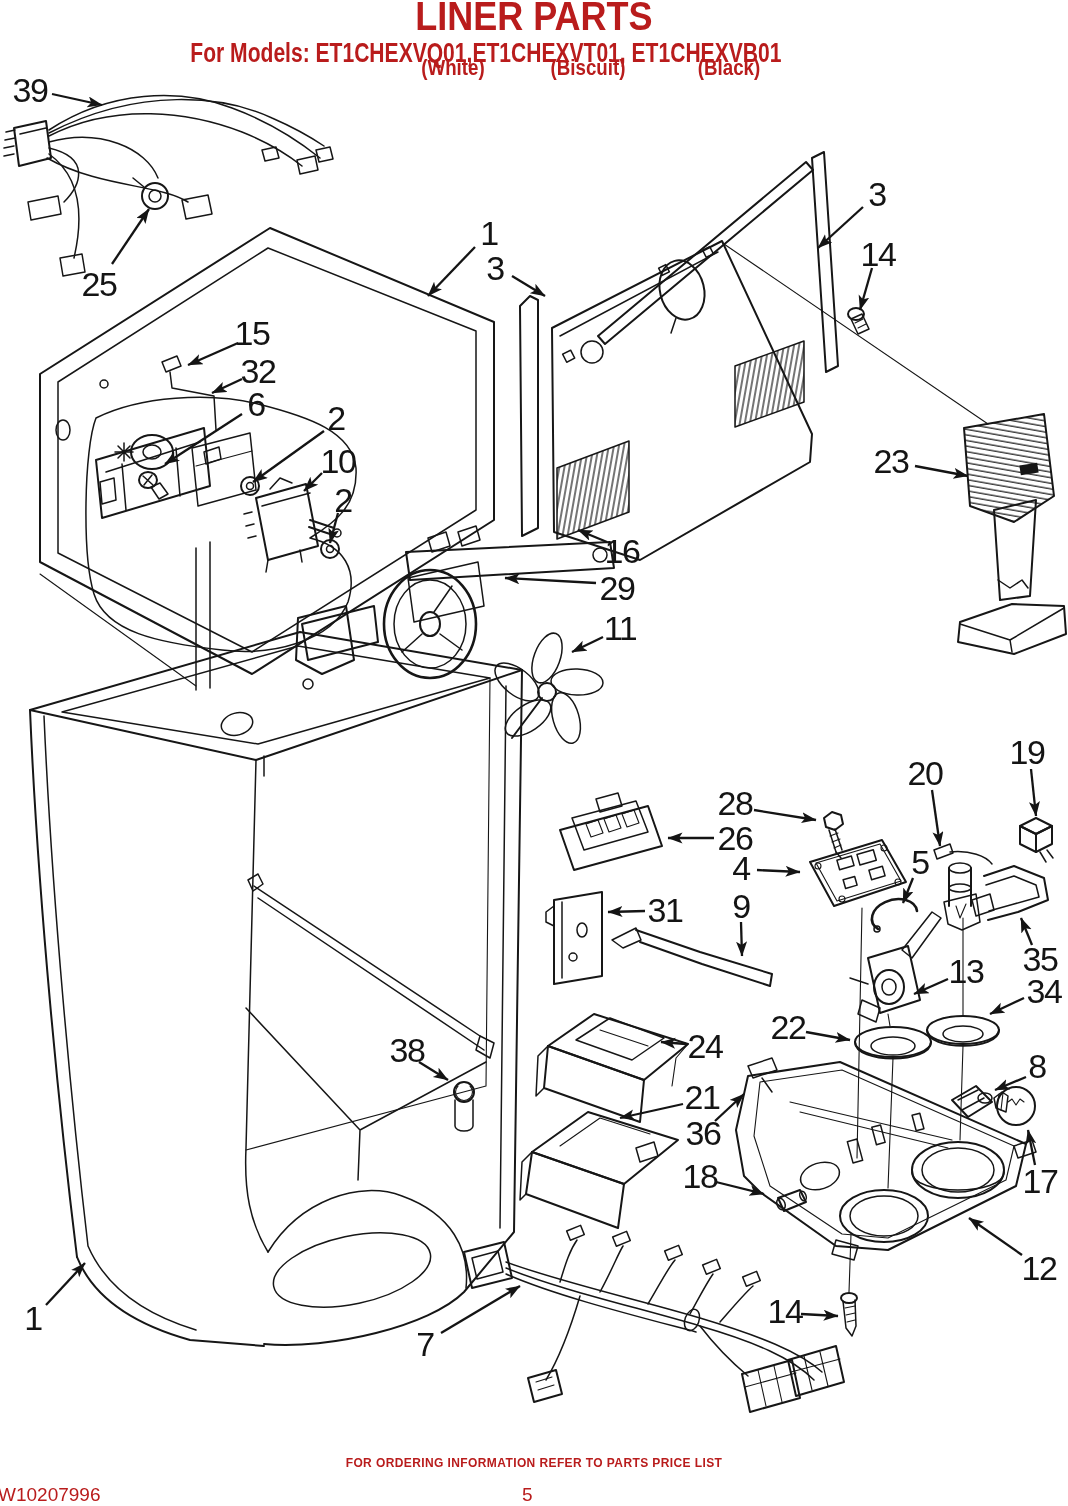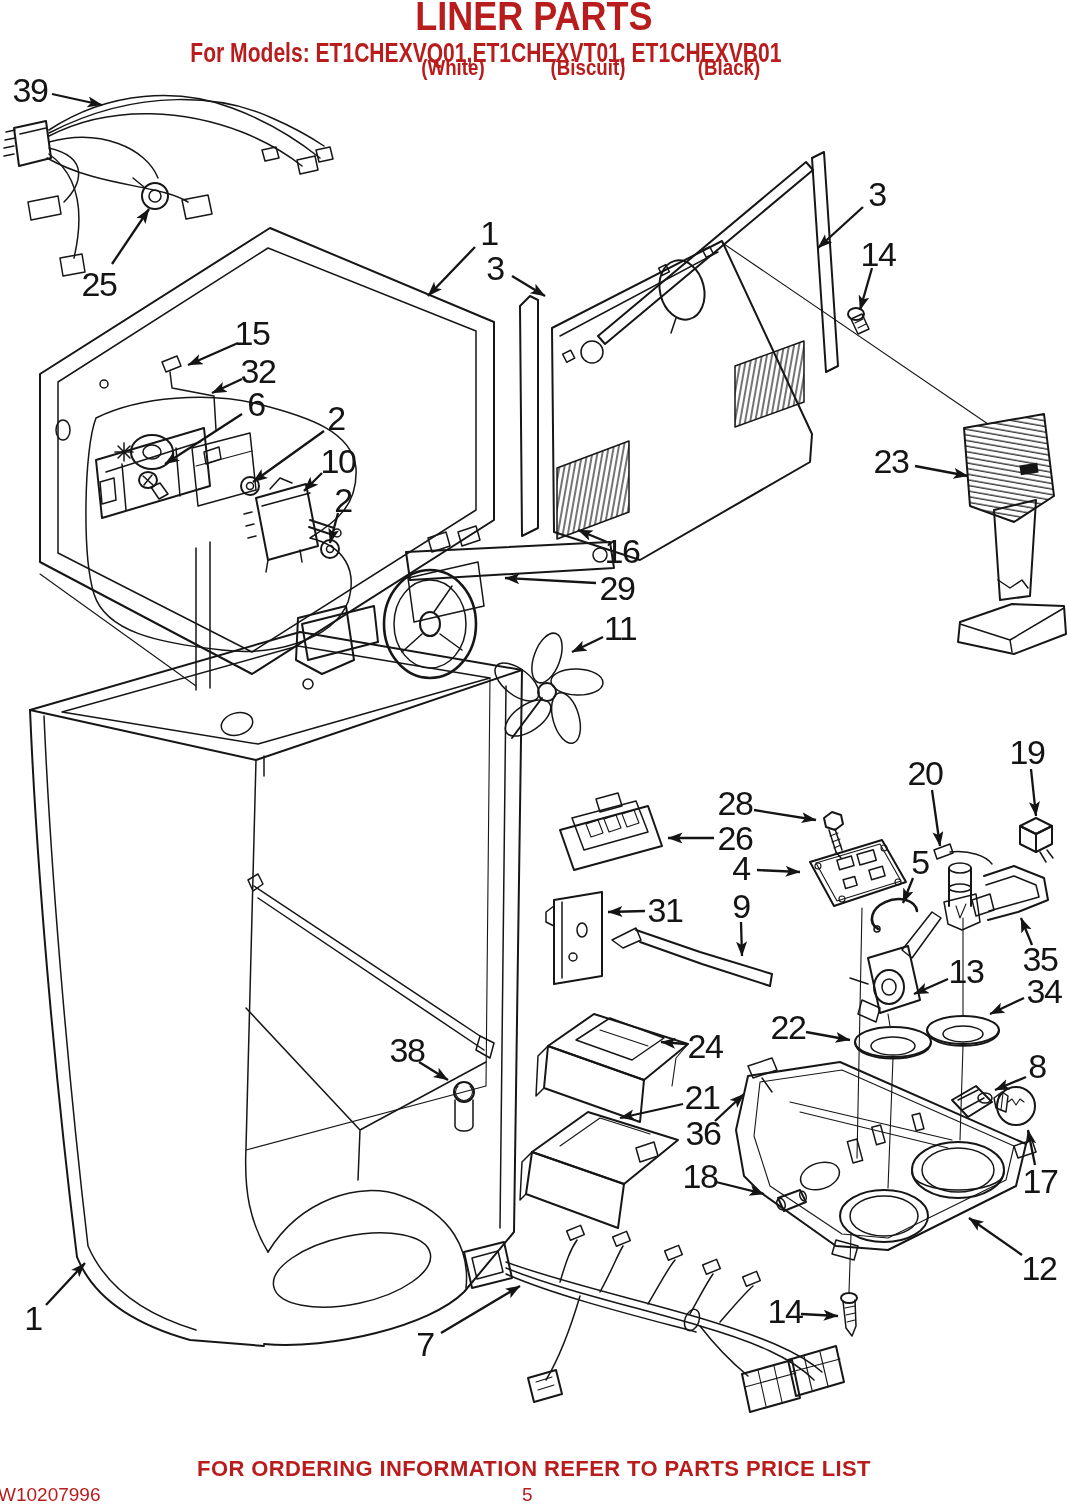--- a/index.html
+++ b/index.html
@@ -7,21 +7,21 @@
         font-family:"Liberation Sans",sans-serif;color:#b91c1c;}
   .hdr-title{position:absolute;top:-6px;left:0;width:1068px;text-align:center;
              font-size:40px;font-weight:bold;letter-spacing:0px;}
   .hdr-title span{display:inline-block;transform:scaleX(.9);}
   .hdr-models{position:absolute;top:38px;left:0;width:971px;text-align:center;
               font-size:27px;font-weight:bold;white-space:nowrap;}
   .hdr-models span{display:inline-block;transform:scaleX(.78);}
   .color-label{position:absolute;top:55px;font-size:22px;font-weight:bold;white-space:nowrap;
                transform:translateX(-50%) scaleX(.85);}
   .ftr-note{position:absolute;top:1456px;left:0;width:1068px;text-align:center;
-            font-size:22px;font-weight:bold;letter-spacing:.4px;white-space:nowrap;}
+            font-size:12px;font-weight:bold;letter-spacing:.4px;white-space:nowrap;}
   .ftr-doc{position:absolute;top:1484px;left:-2px;font-size:19px;}
   .ftr-page{position:absolute;top:1484px;left:522px;font-size:19px;}
   #diagram{position:absolute;left:0;top:0;width:1068px;height:1506px;}
   #diagram :is(path,line,polyline,polygon,circle,ellipse,rect){
       fill:none;stroke:#161616;stroke-width:2;stroke-linecap:round;stroke-linejoin:round;}
   #diagram .t1, #diagram .t1 :is(path,line){stroke-width:1.1;}
   #diagram .t15, #diagram .t15 :is(path,line){stroke-width:1.5;}
   #diagram .w25{stroke-width:2.6;}
   #diagram .hatched{fill:url(#h1);}
   #diagram .hatched2{fill:url(#h2);}

